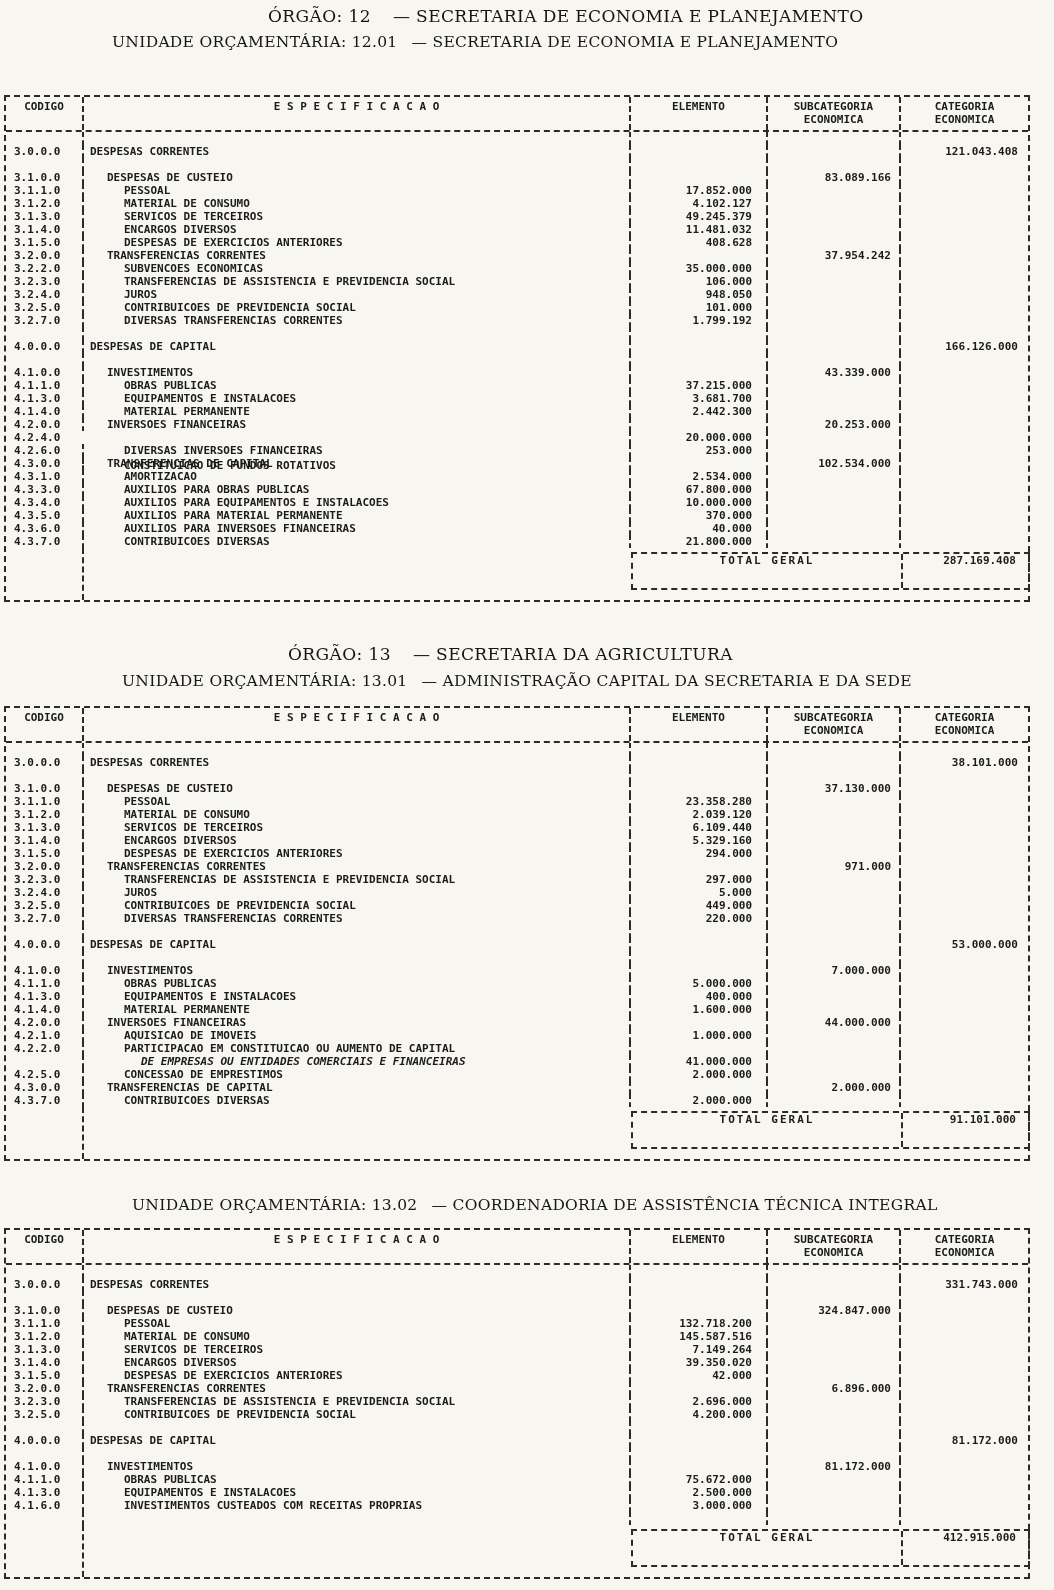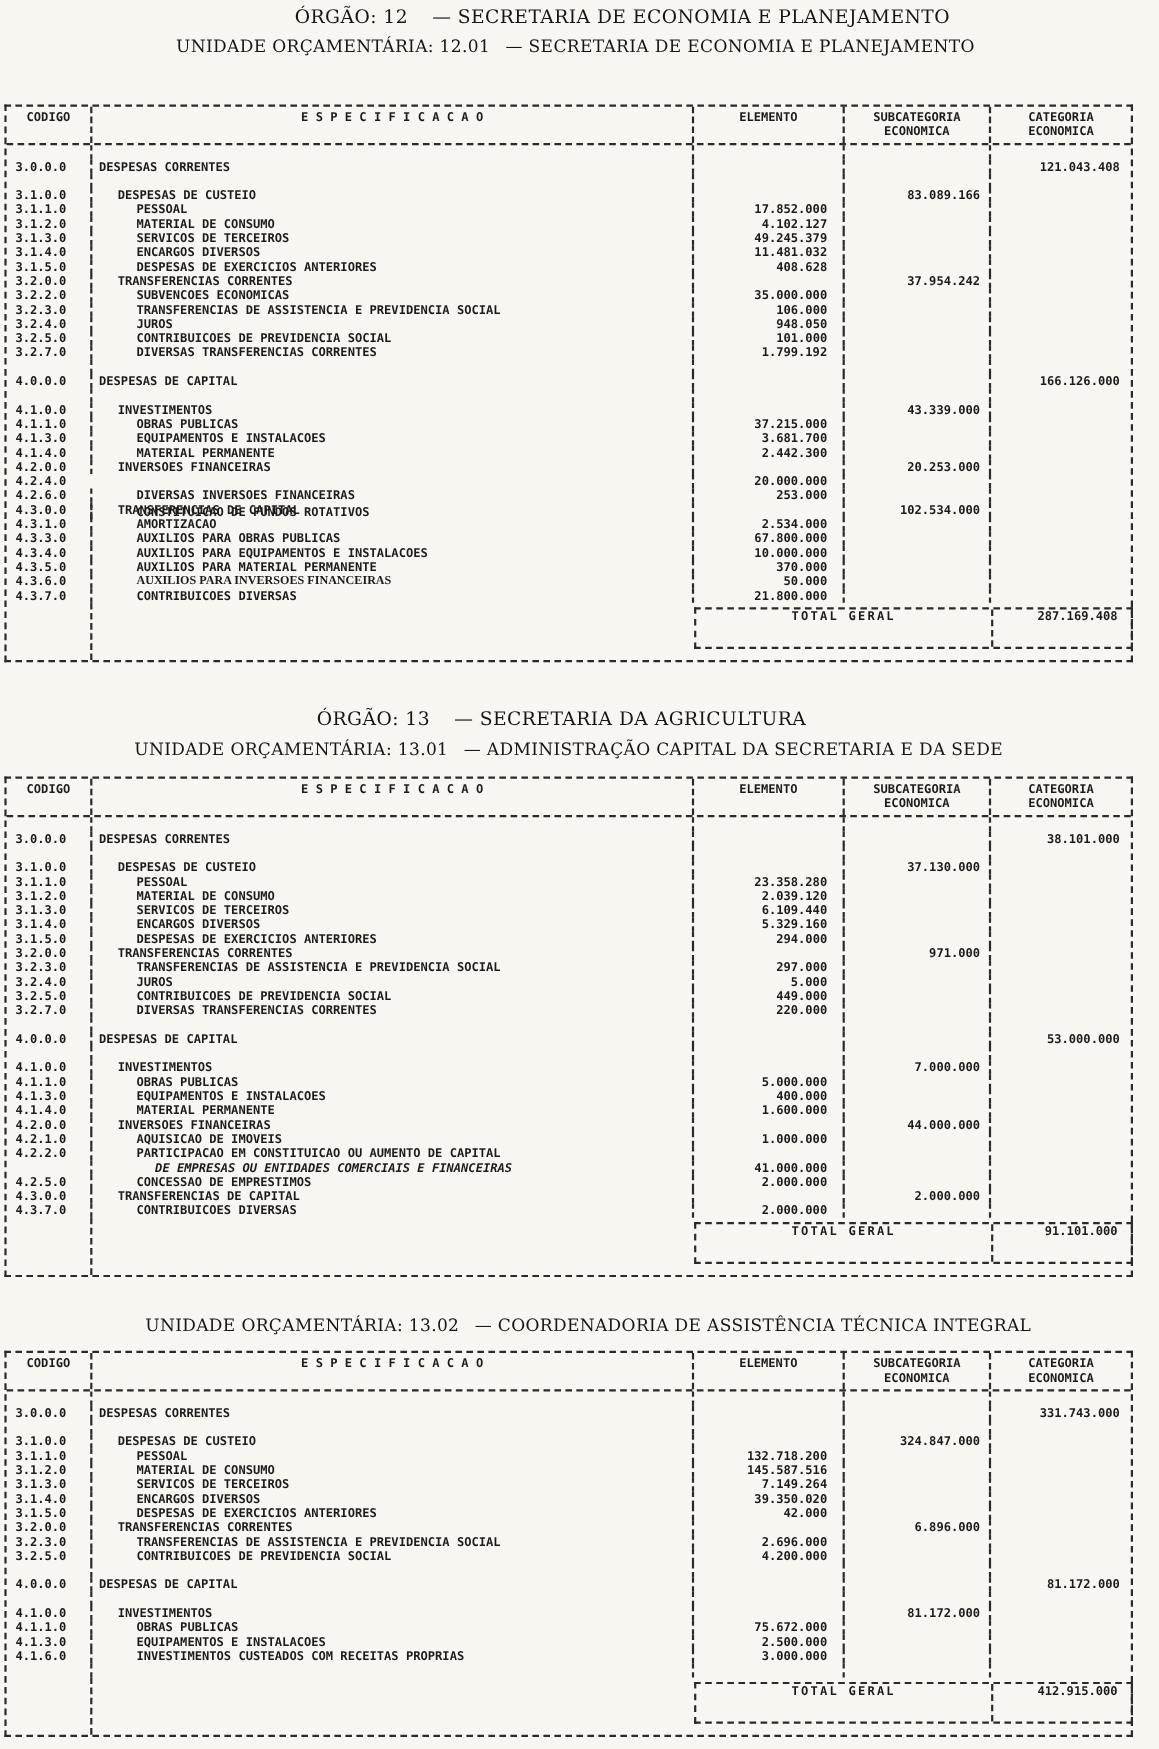--- a/index.html
+++ b/index.html
@@ -65,21 +65,21 @@
   .total-value{flex:1;text-align:right;padding-right:12px;}
 </style>
 </head>
 <body>
 
 <div class="page">
 
   <div class="hline h-orgao" style="top:6px;left:268px;">
     <span class="hlabel">ÓRGÃO: 12</span><span>— SECRETARIA DE ECONOMIA E PLANEJAMENTO</span>
   </div>
-  <div class="hline h-unidade" style="top:33px;left:112px;margin-left:48px;">
+  <div class="hline h-unidade" style="top:33px;left:112px;">
     <span class="hlabel">UNIDADE ORÇAMENTÁRIA: 12.01</span><span>— SECRETARIA DE ECONOMIA E PLANEJAMENTO</span>
   </div>
 
   <div class="btable" style="top:95px;">
     <div class="thead">
       <div class="c w-cod">
           <div>CODIGO</div>
           <div class="hc2"></div>
         </div>
       <div class="c w-esp">
@@ -335,22 +335,22 @@
   <div class="trow">
     <div class="c w-cod cell-code">4.3.5.0</div>
     <div class="c w-esp" style="padding-left: 40px;">AUXILIOS PARA MATERIAL PERMANENTE</div>
     <div class="c w-elem num cell-elem">370.000</div>
     <div class="c w-sub num cell-sub"></div>
     <div class="c w-cat num cell-cat"></div>
   </div>
 
   <div class="trow">
     <div class="c w-cod cell-code">4.3.6.0</div>
-    <div class="c w-esp" style="padding-left: 40px; font-family: Liberation Serif, serif;">AUXILIOS PARA INVERSOES FINANCEIRAS</div>
-    <div class="c w-elem num cell-elem">50.000</div>
+    <div class="c w-esp" style="padding-left: 40px;">AUXILIOS PARA INVERSOES FINANCEIRAS</div>
+    <div class="c w-elem num cell-elem">40.000</div>
     <div class="c w-sub num cell-sub"></div>
     <div class="c w-cat num cell-cat"></div>
   </div>
 
   <div class="trow">
     <div class="c w-cod cell-code">4.3.7.0</div>
     <div class="c w-esp" style="padding-left: 40px;">CONTRIBUICOES DIVERSAS</div>
     <div class="c w-elem num cell-elem">21.800.000</div>
     <div class="c w-sub num cell-sub"></div>
     <div class="c w-cat num cell-cat"></div>

